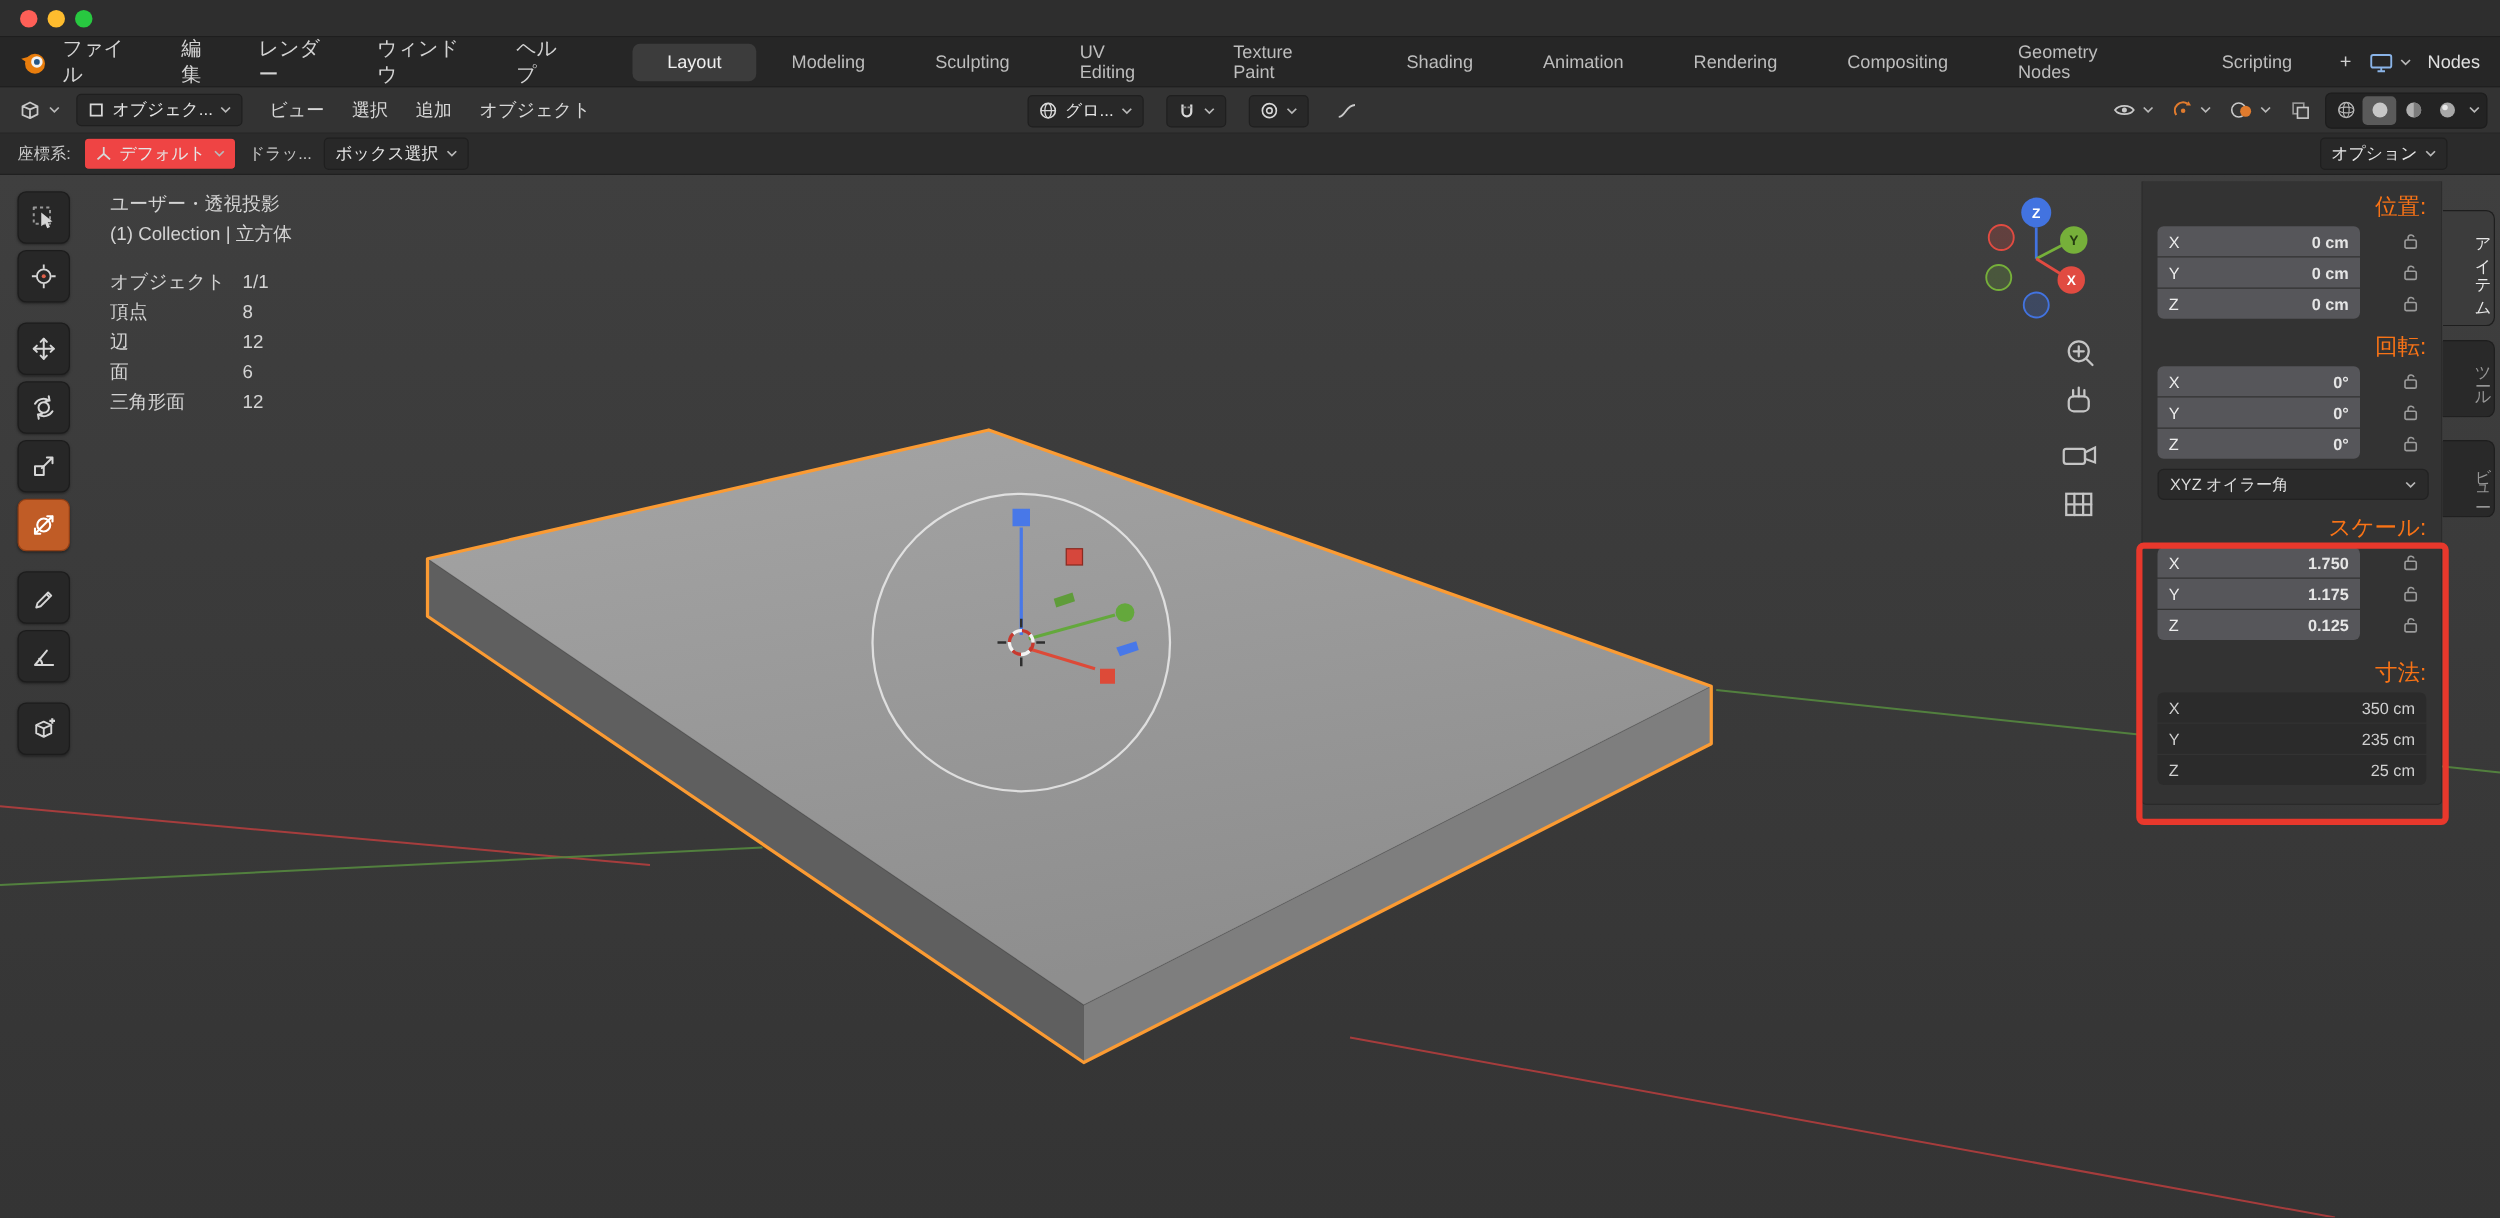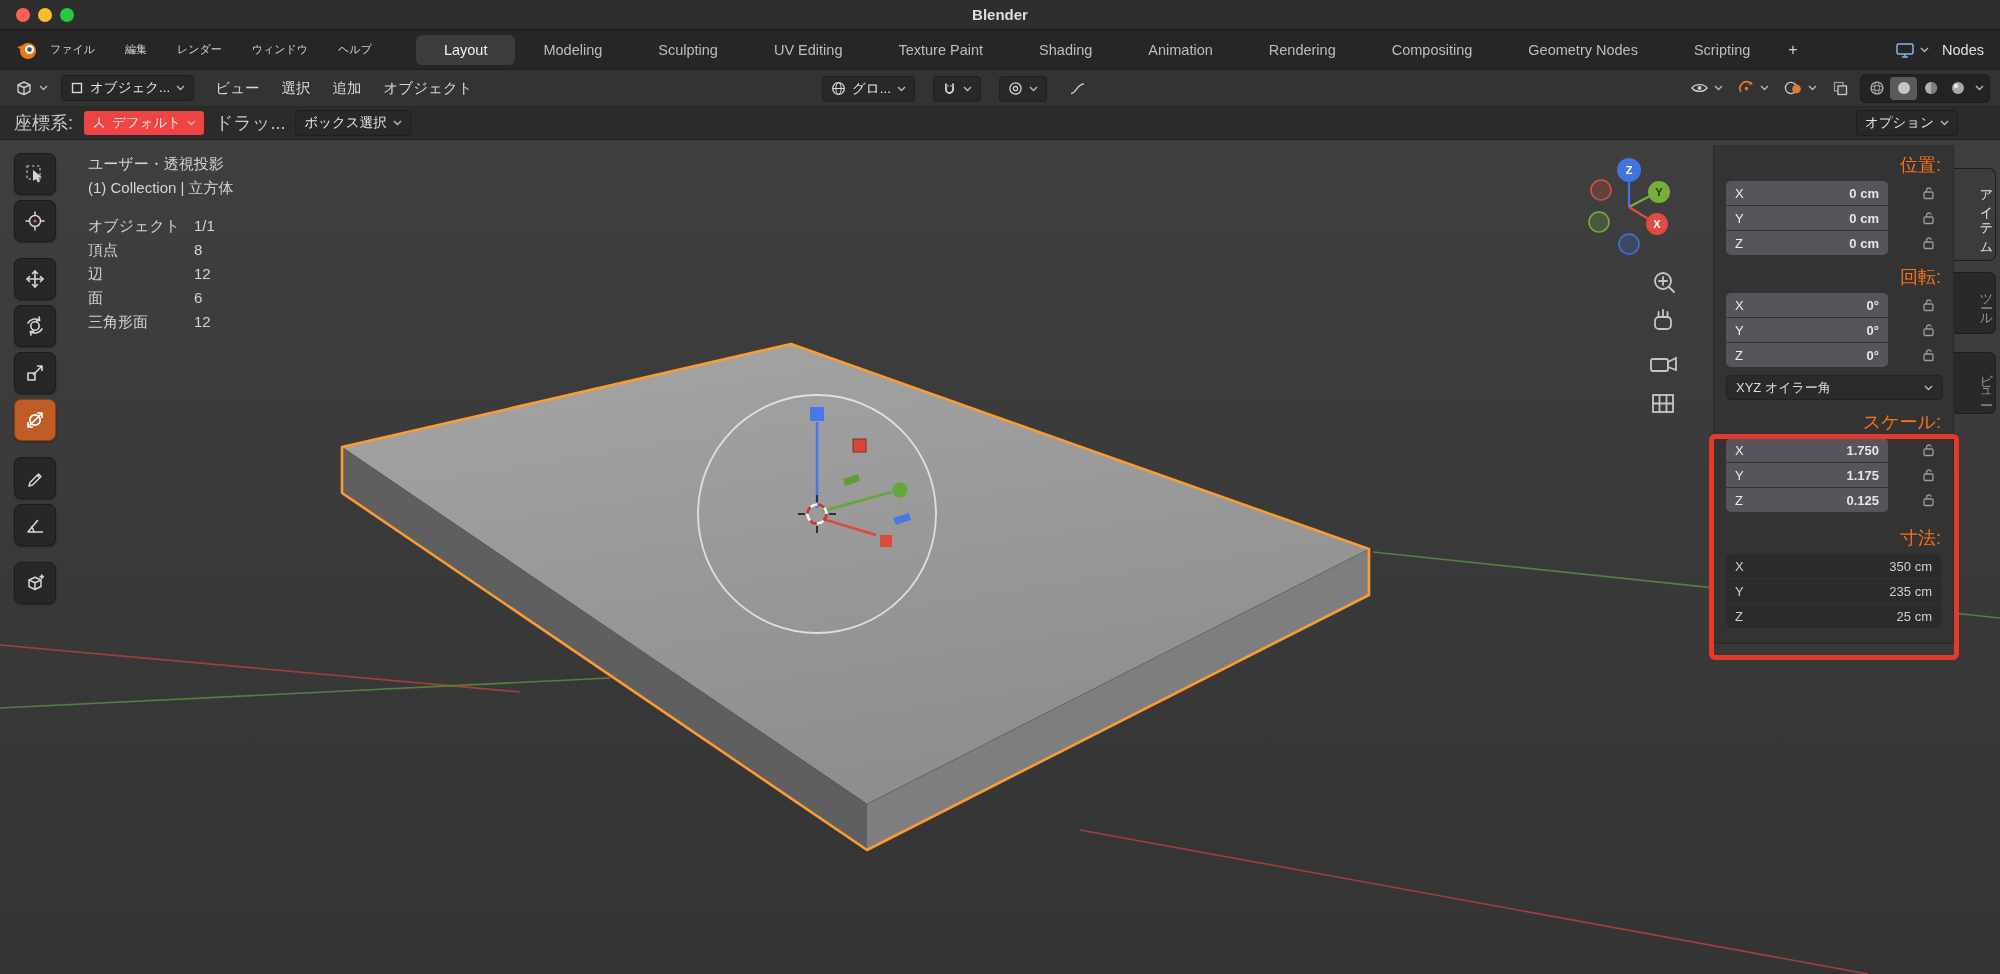--- a/index.html
+++ b/index.html
@@ -14,42 +14,42 @@
   
   .titlebar { position:absolute; left:0; top:0; width:2000px; height:30px;
     background:#2e2e2e; border-bottom:1px solid #1a1a1a; display:flex; align-items:center; }
   .traffic { position:absolute; left:16px; top:0; height:30px; display:flex; align-items:center; gap:8px; }
   .tl { width:14px; height:14px; border-radius:50%; }
   .tl.red{ background:#ff5f57; } .tl.yellow{ background:#febc2e; } .tl.green{ background:#28c840; }
   .win-title { width:100%; text-align:center; font-size:15px; font-weight:bold; color:#dedede; }
 
   .topbar { position:absolute; left:0; top:30px; width:2000px; height:40px;
     background:#262626; border-bottom:1px solid #1e1e1e; display:flex; align-items:center; padding:0 16px 0 14px; }
-  .appmenus { display:flex; align-items:center; gap:30px; margin-left:12px; font-size:11px; color:#d4d4d4; }
+  .appmenus { display:flex; align-items:center; gap:30px; margin-left:12px; font-size:16px; color:#d4d4d4; }
   .appmenus span { cursor:default; }
   .wstabs { display:flex; align-items:center; margin-left:44px; height:40px; }
   .wstab { font-size:14.5px; color:#bdbdbd; padding:6px 28px; border-radius:6px; height:30px; display:flex; align-items:center; }
   .wstab.active { background:#3c3c3c; color:#f0f0f0; }
   .wstab.plus { color:#cfcfcf; font-size:16px; padding:6px 10px; }
   .scene-cluster { margin-left:auto; display:flex; align-items:center; gap:9px; font-size:14.5px; color:#e0e0e0; }
 
   .vph { position:absolute; left:0; top:70px; width:2000px; height:37px;
     background:#333333; border-bottom:1px solid #272727; display:flex; align-items:center; padding:0 10px; }
   .vph-left { display:flex; align-items:center; gap:9px; }
   .vph-menus { display:flex; gap:22px; margin-left:12px; font-size:14.5px; color:#d8d8d8; }
   .vph-center { position:absolute; left:822px; top:0; height:37px; display:flex; align-items:center; gap:18px; }
   .vph-right { margin-left:auto; display:flex; align-items:center; gap:7px; }
 
   .dd { display:inline-flex; align-items:center; gap:6px; background:#282828;
     border:1px solid #1f1f1f; border-radius:4px; height:26px; padding:0 8px; font-size:13.5px; color:#e6e6e6; }
   .flatbtn { display:inline-flex; align-items:center; gap:5px; height:26px; padding:0 4px; }
 
   .tools-strip { position:absolute; left:0; top:107px; width:2000px; height:33px;
     background:#2b2b2b; border-bottom:1px solid #202020; display:flex; align-items:center; padding:0 14px; gap:10px; }
-  .ts-label { font-size:18px; color:#c9c9c9; }
+  .ts-label { font-size:13px; color:#c9c9c9; }
   .dd.light { background:#ef4444; border-color:#2a2a2a; }
   .options-btn { margin-left:auto; margin-right:28px; }
 
   
   .viewport { position:absolute; left:0; top:140px; width:2000px; height:834px;
     background:linear-gradient(180deg,#3f3f3f 0%,#3a3a3a 45%,#343434 100%); }
   .scene-svg { position:absolute; inset:0; width:2000px; height:834px; }
 
   .overlay-text { position:absolute; left:88px; top:12px; font-size:15px; color:#d4d4d4; line-height:24px; }
   .overlay-gap { height:14px; }
@@ -97,21 +97,20 @@
 </style>
 </head>
 <body>
 
 <div class="titlebar">
   <div class="traffic">
     <span class="tl red"></span>
     <span class="tl yellow"></span>
     <span class="tl green"></span>
   </div>
-  <div class="win-title">Blender</div>
 </div>
 
 <div class="topbar">
   <span>
     <svg width="24" height="24" viewBox="0 0 24 24">
       <path d="M3 9 L12 6.5 L9 13 Z" fill="#e87d0d"></path>
       <circle cx="14" cy="13" r="8" fill="#e87d0d"></circle>
       <circle cx="15.5" cy="11.5" r="4.6" fill="#f3f3f3"></circle>
       <circle cx="15.5" cy="11.5" r="2.3" fill="#265787"></circle>
     </svg>

